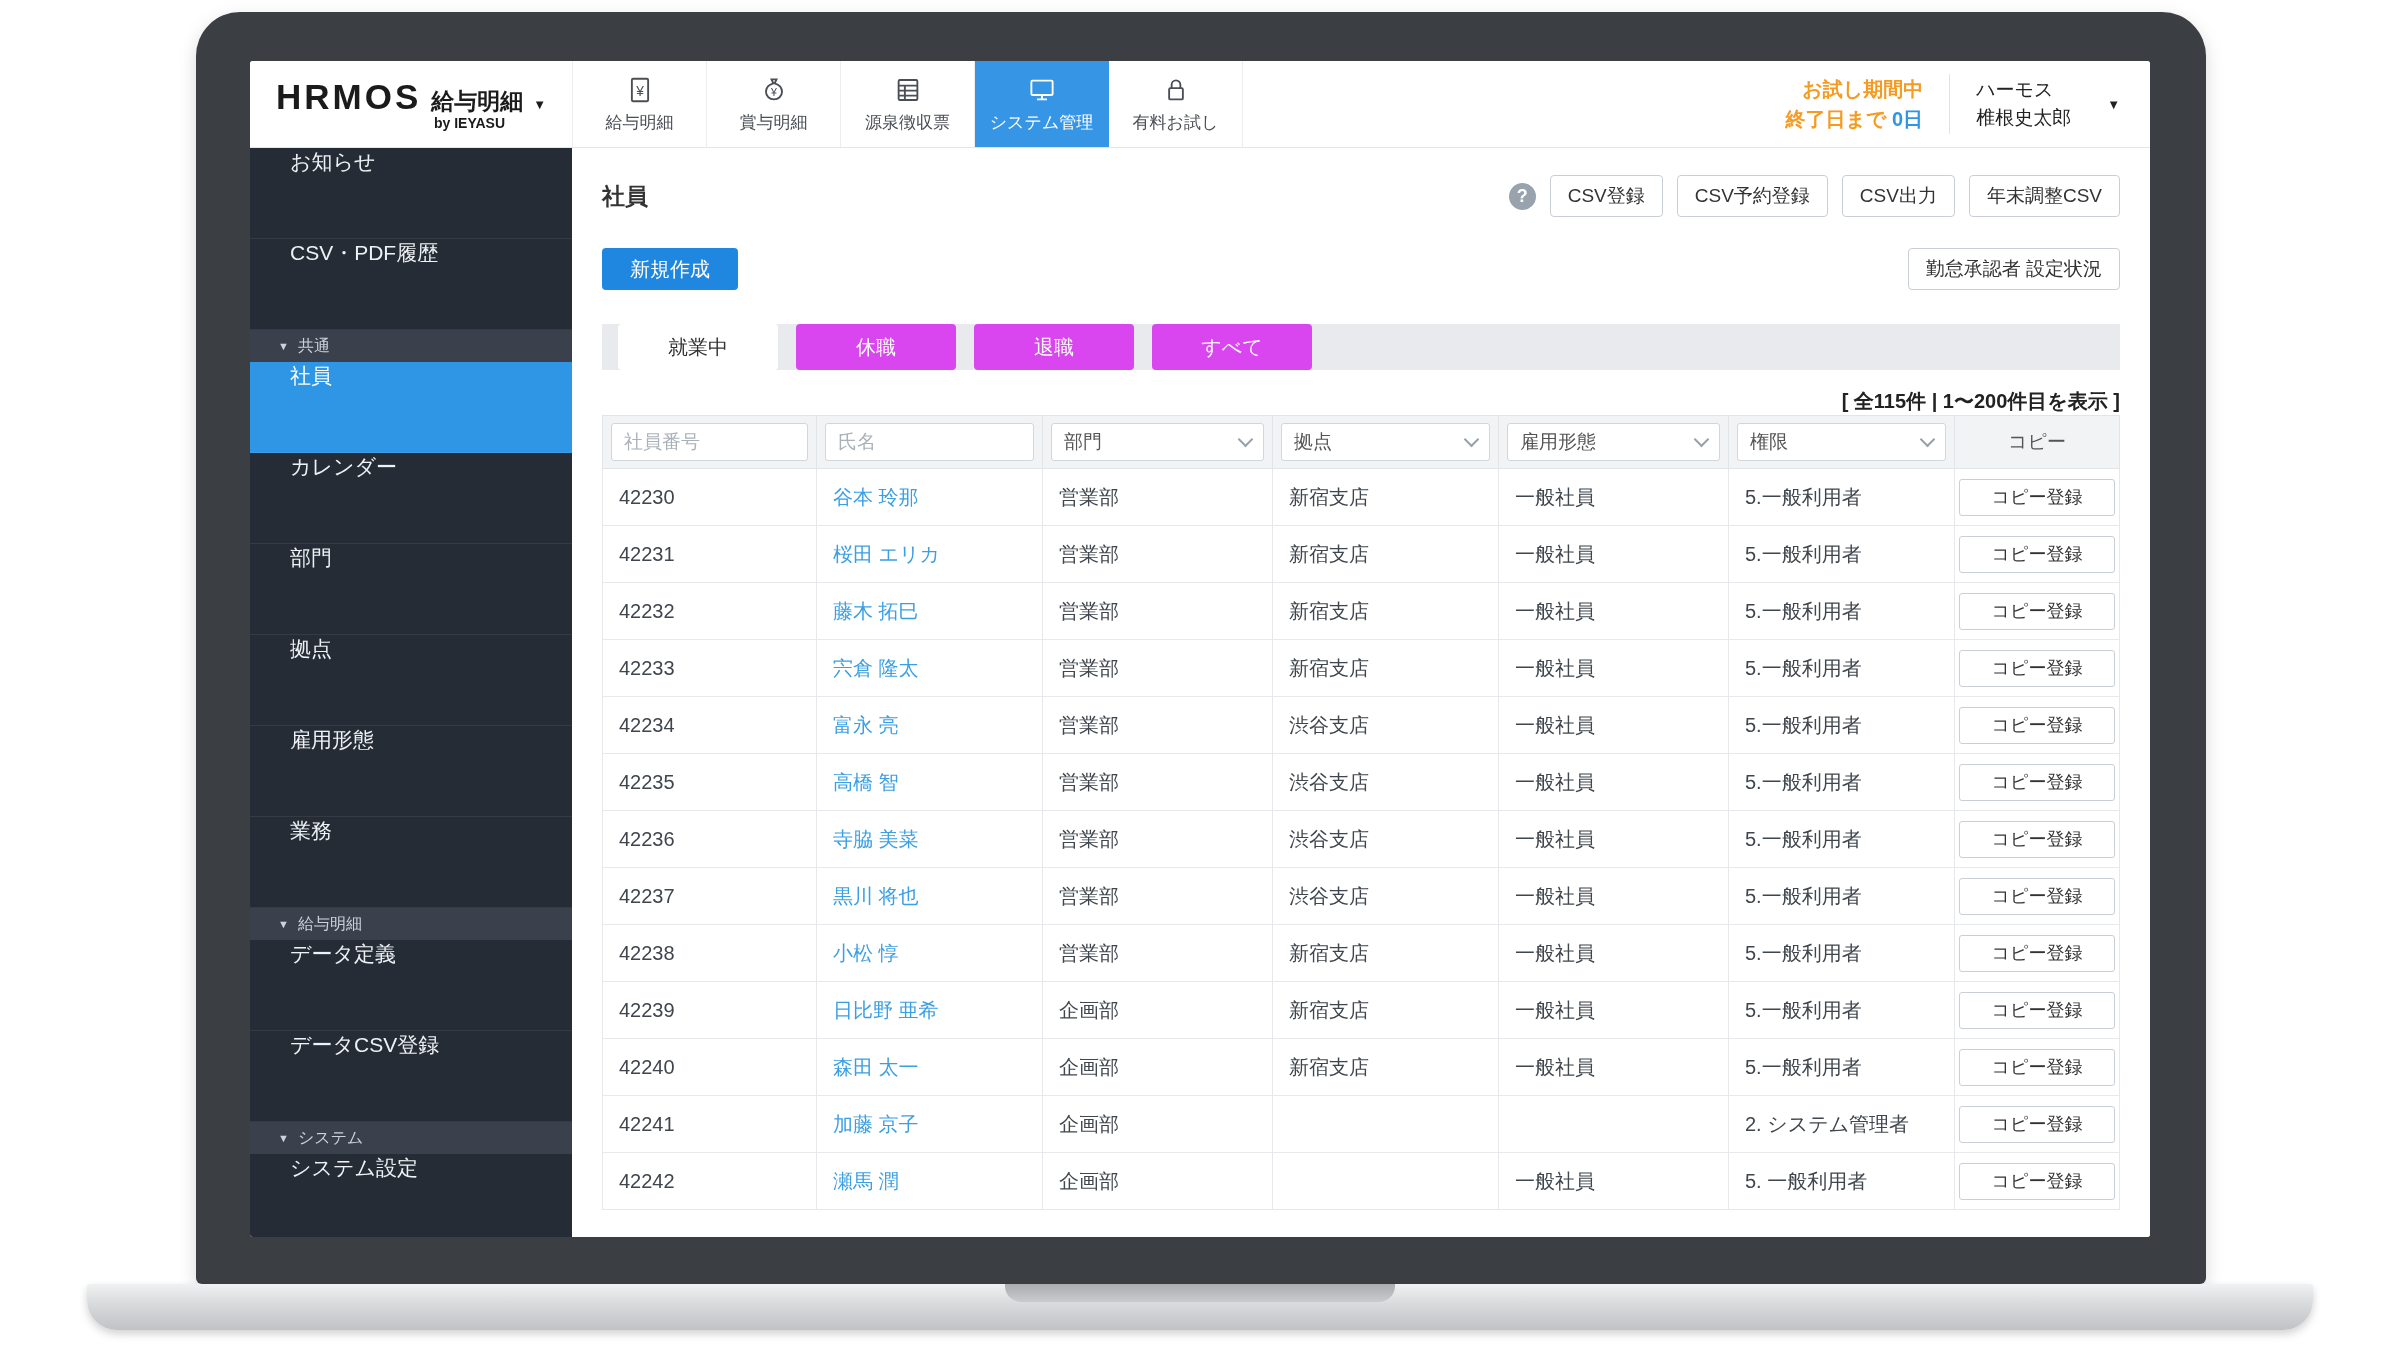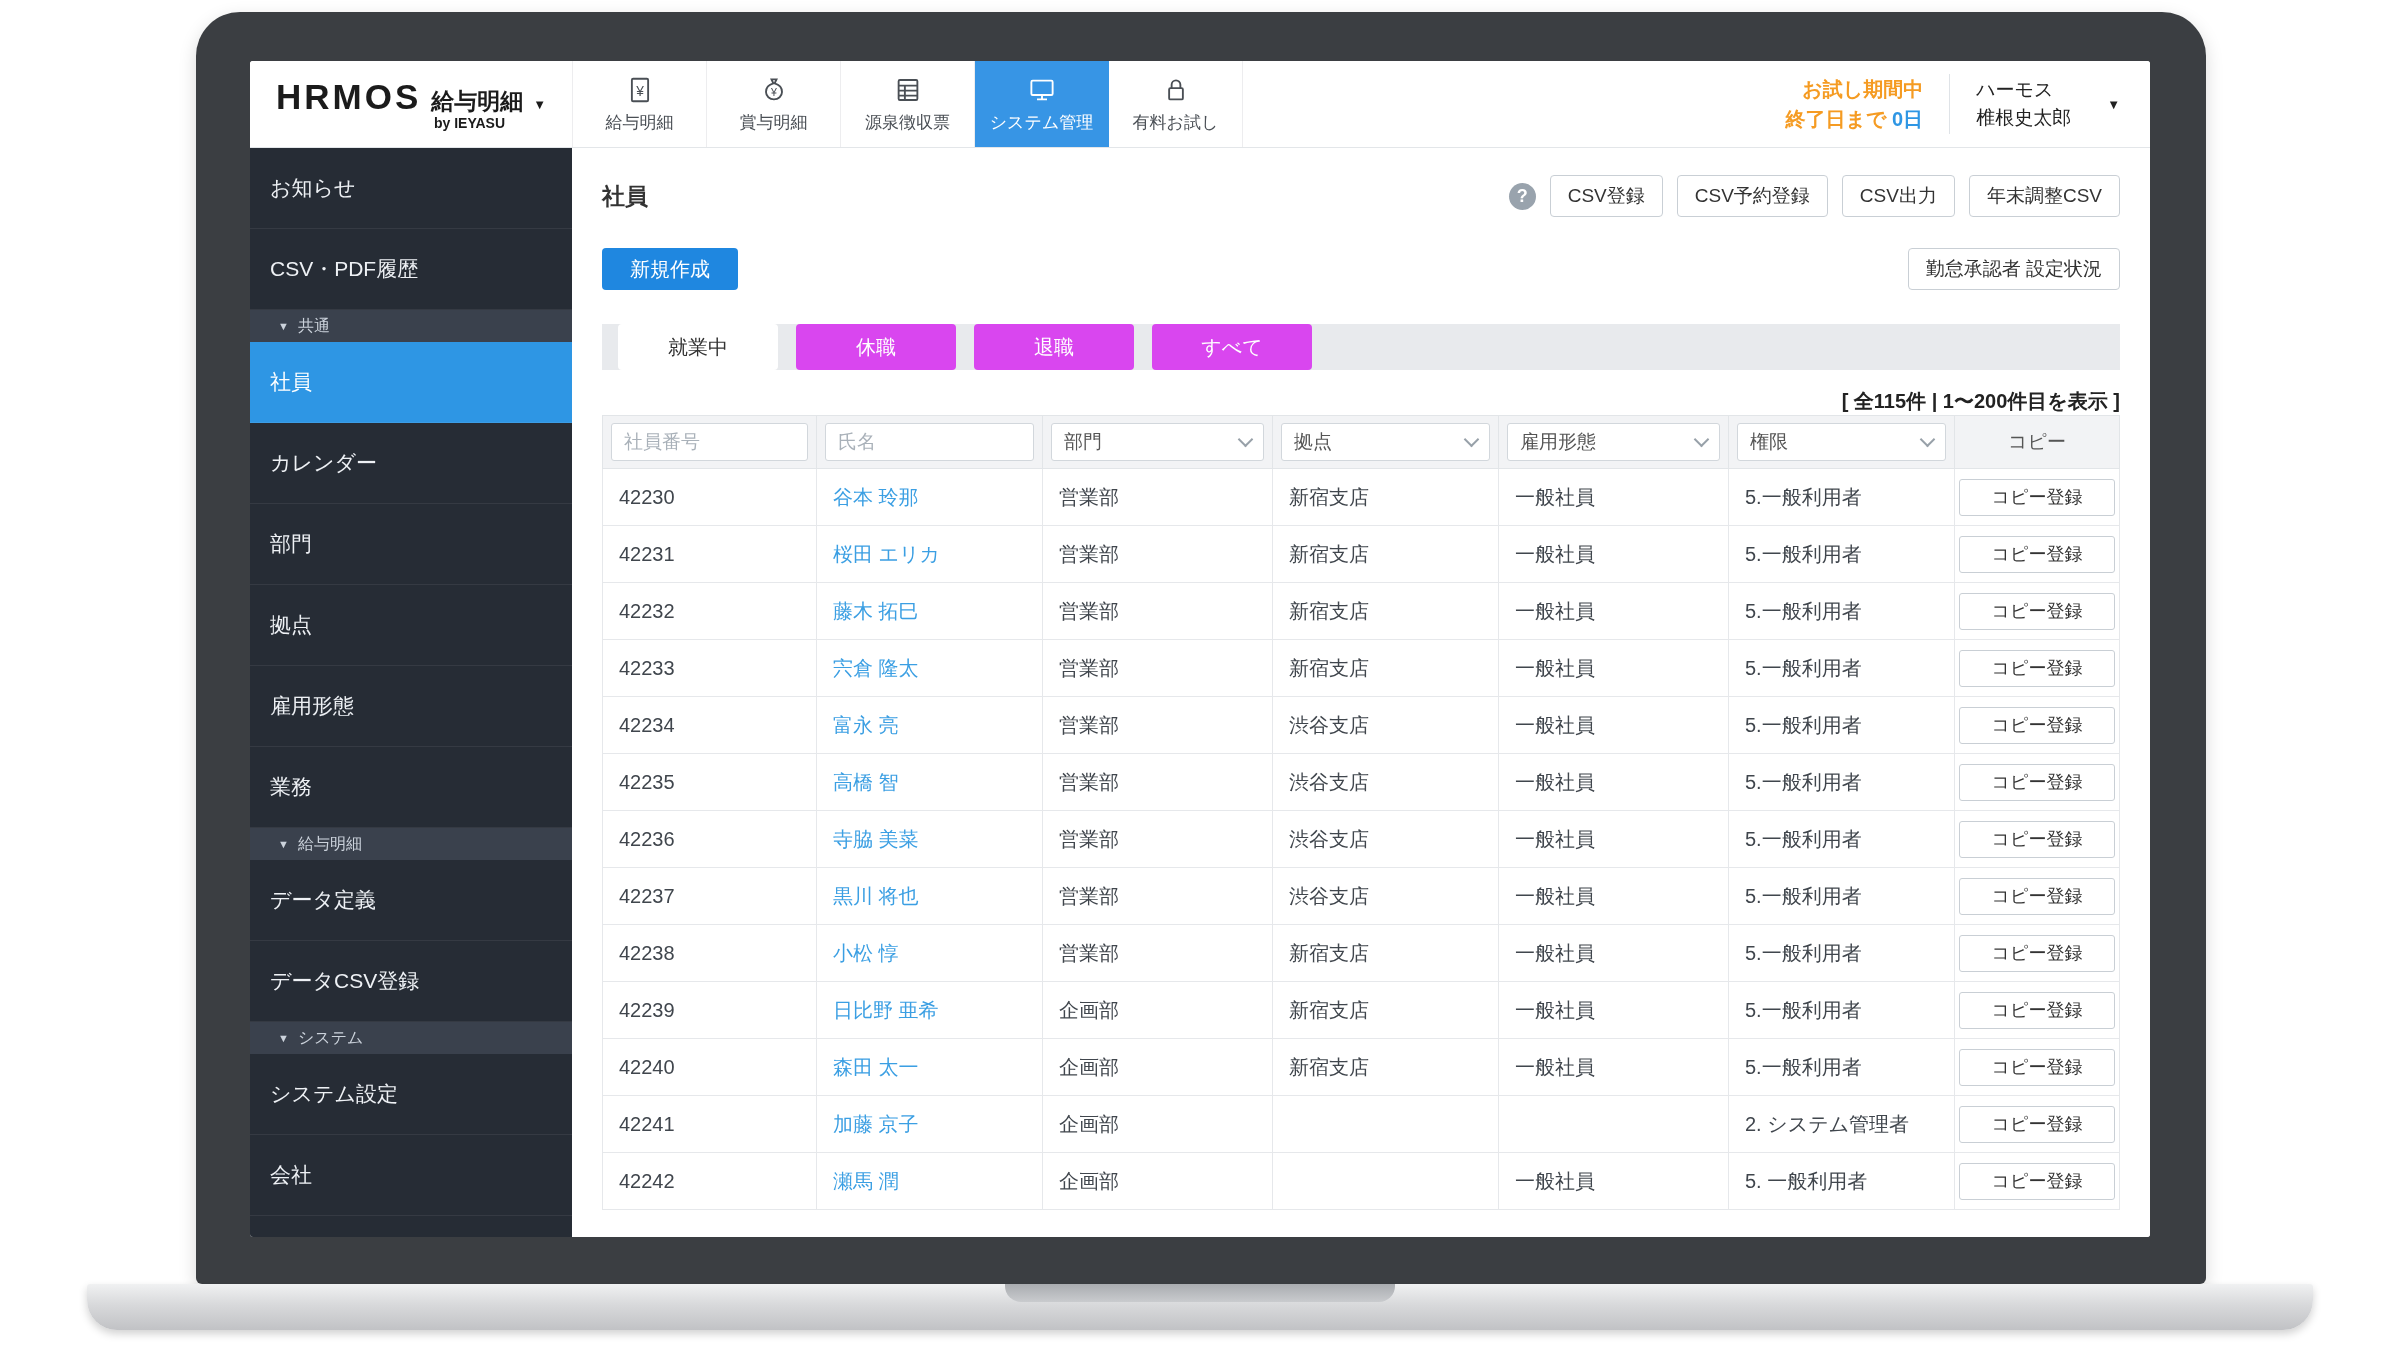--- a/index.html
+++ b/index.html
@@ -40,21 +40,21 @@
   
   .header-right { margin-left:auto; display:flex; align-items:center; }
   .trial { text-align:right; padding-right:26px; font-size:20px; font-weight:bold; color:#f59b22; line-height:1.5; }
   .trial .days { color:#2e96e4; }
   .account { display:flex; align-items:center; gap:36px; border-left:1px solid #dfe3e7; padding:0 30px 0 26px; height:60px; cursor:pointer; }
   .account-names { font-size:19px; color:#222; line-height:1.5; }
   .account-caret { font-size:13px; color:#222; }
 
   
   .sidebar { width:322px; flex:none; background:#262c35; overflow:hidden; }
-  .side-item { height:81px; box-sizing:border-box; display:flex; align-items:center; padding-left:20px; font-size:21px;
+  .side-item { height:91px; box-sizing:border-box; display:flex; padding-left:40px; font-size:21px;
                color:#eef1f5; border-bottom:1px solid rgba(255,255,255,.07); cursor:pointer; }
   .side-item.active { background:#2e96e4; color:#fff; }
   .side-section { height:32px; display:flex; align-items:center; gap:9px; padding-left:28px; font-size:16px; color:#ccd3dc; background:#3a414d; }
   .side-section .tri { font-size:11px; }
 
   
   .main { flex:1; overflow:hidden; padding:0 30px; background:#fff; }
   .page-head { display:flex; align-items:center; margin-top:24px; height:48px; }
   .page-title { font-size:23px; font-weight:bold; margin:0; color:#333; }
   .page-head-actions { margin-left:auto; display:flex; align-items:center; gap:14px; }

